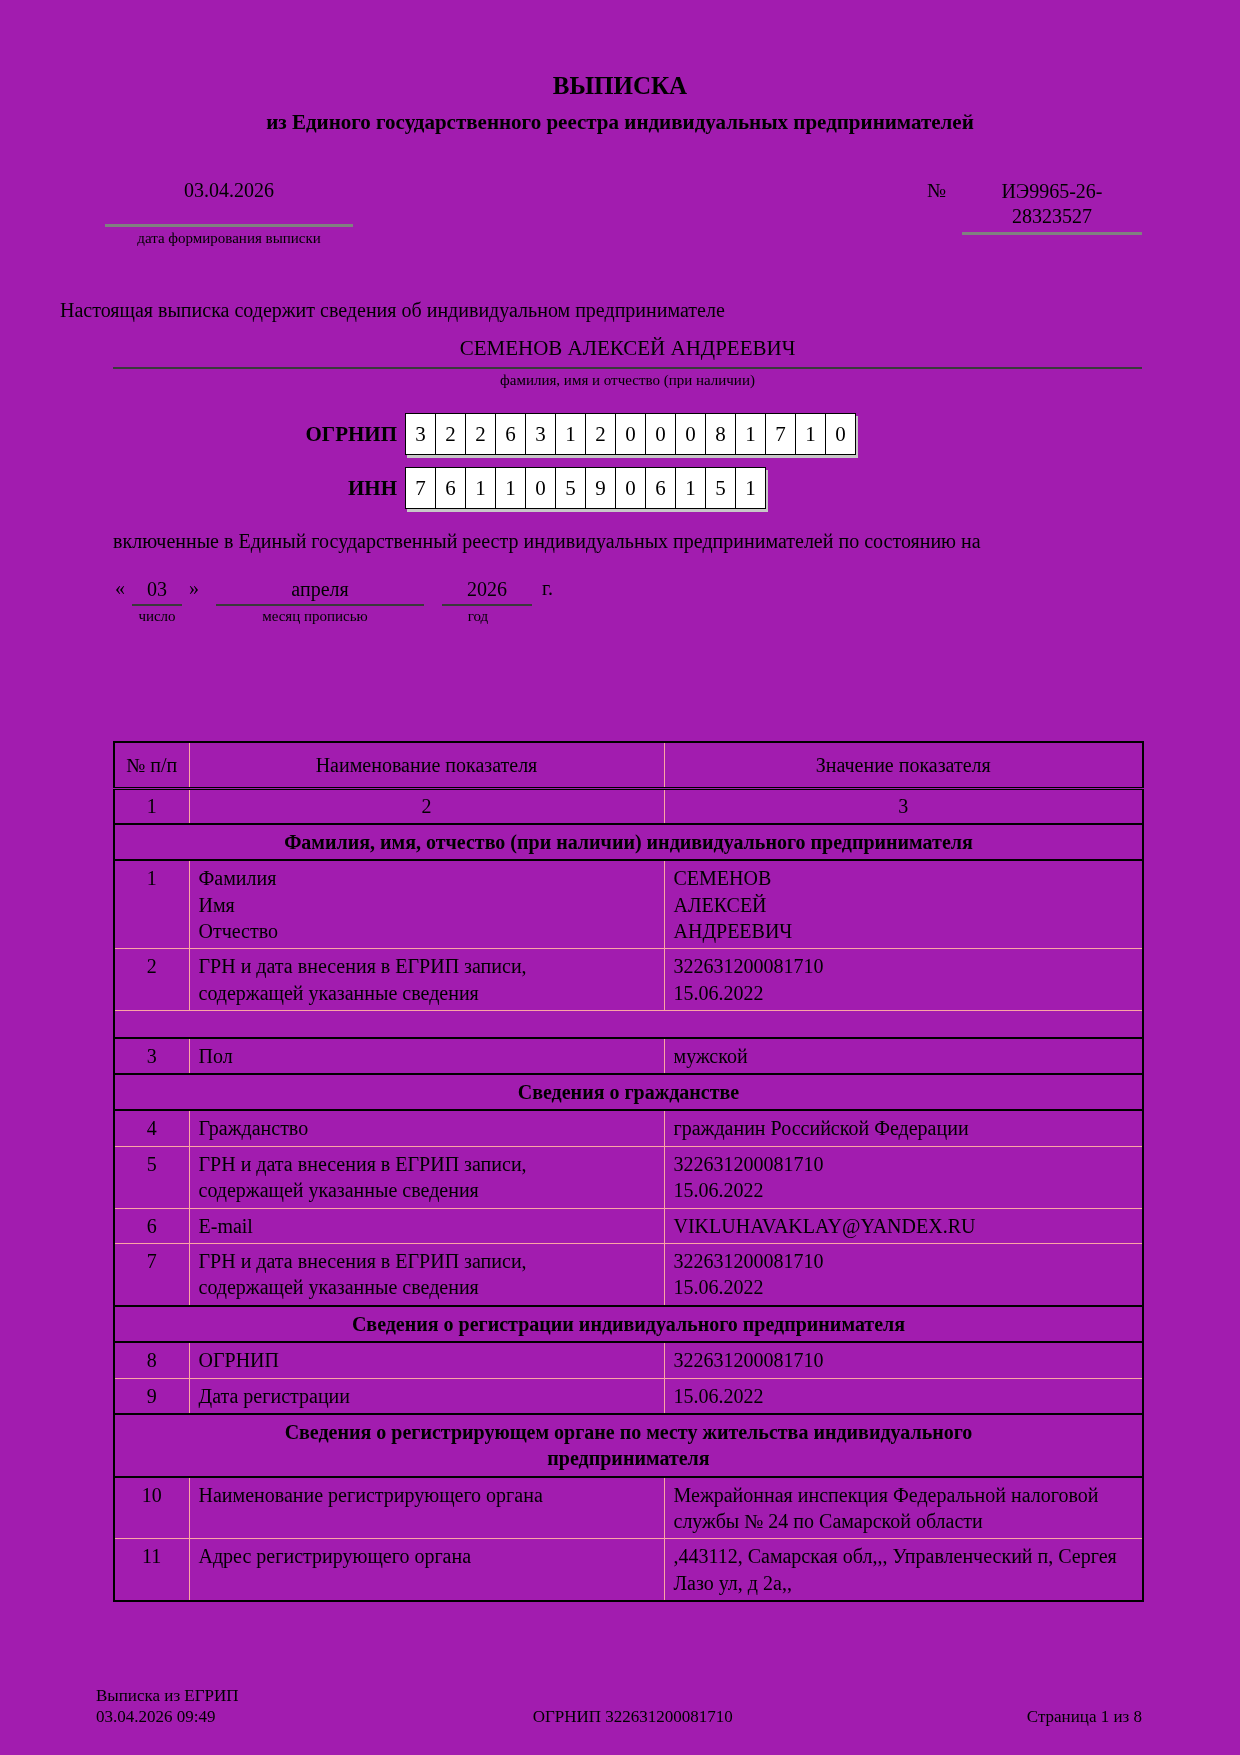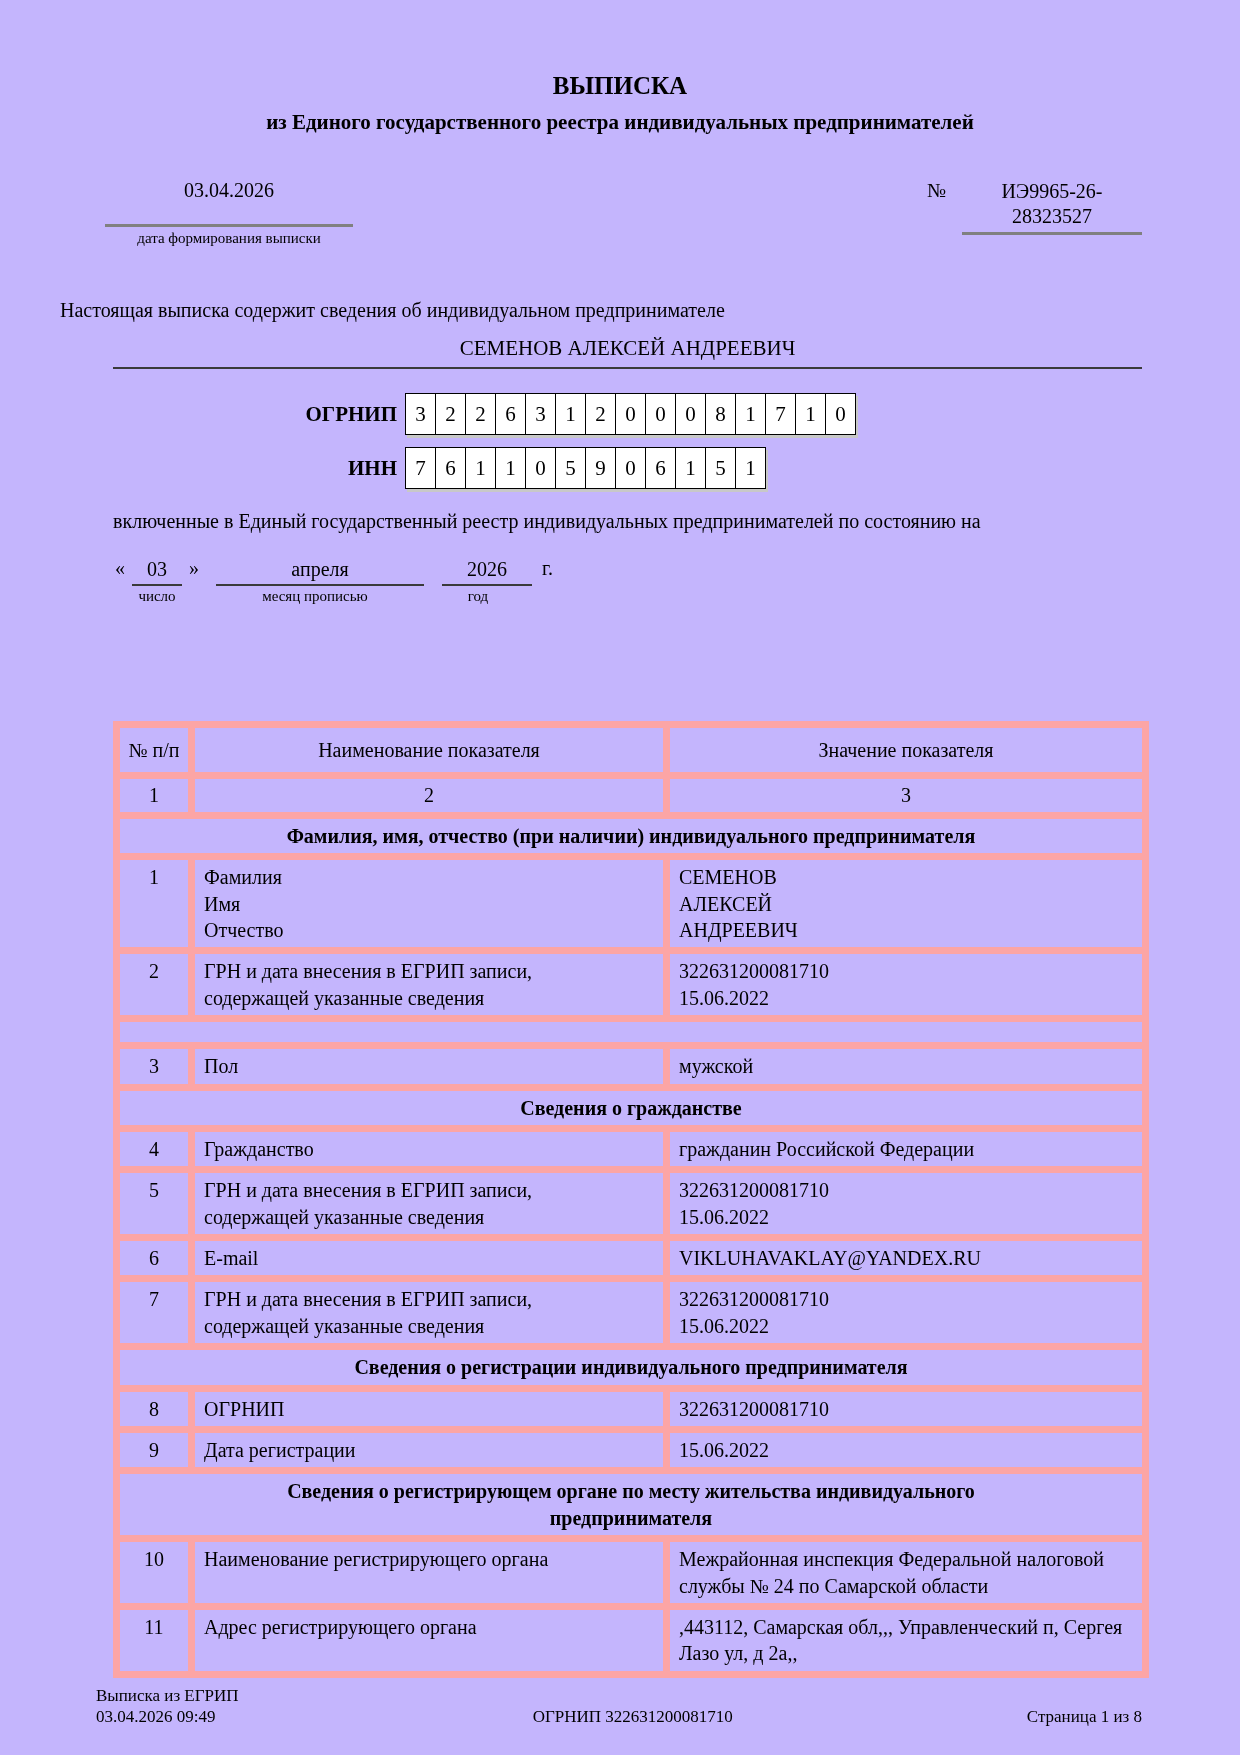--- a/index.html
+++ b/index.html
@@ -1,18 +1,18 @@
 <!DOCTYPE html>
 <html lang="ru"><head>
 <meta charset="utf-8">
 <style>
   html, body { margin: 0; padding: 0; background: #ffffff; }
   .page {
     width: 1240px; height: 1755px; position: relative;
-    background: #c4b5fd; color: #000;
+    background: #a21caf; color: #000;
     font-family: "Liberation Serif", "DejaVu Serif", serif;
     box-sizing: border-box; overflow: hidden;
   }
   .title { text-align: center; font-weight: bold; font-size: 25px; padding-top: 72px; }
   .subtitle { text-align: center; font-weight: bold; font-size: 21px; margin-top: 10px; }
 
   .meta-row { display: flex; justify-content: space-between; margin: 44px 98px 0 105px; }
   .meta-left { width: 248px; text-align: center; }
   .meta-date { font-size: 20px; text-align: center; }
   .meta-underline { border-top: 3px solid #808080; margin-top: 22px; }
@@ -50,21 +50,21 @@
   .dl-month { width: 208px; margin-left: 10px; }
   .dl-year { width: 90px; margin-left: 18px; }
   .dl-caption { font-size: 15px; margin-top: 2px; }
   .dl-suffix { margin-left: 10px; }
 
   .main-table {
     border-collapse: collapse; table-layout: fixed;
     margin: 116px 0 0 113px; width: 1029px; border: 2px solid #000;
   }
   .main-table th, .main-table td {
-    border: 7px solid #fca5a5; font-size: 20px; padding: 4px 9px;
+    border: 1px solid #fca5a5; font-size: 20px; padding: 4px 9px;
     vertical-align: top; line-height: 1.32; font-weight: normal;
     overflow: hidden; box-sizing: border-box;
   }
   .header-row th { text-align: center; padding: 9px 4px; border-bottom: 3px double #000; }
   .colnum-row td { text-align: center; padding: 3px; }
   .section-row td {
     font-weight: bold; text-align: center;
     border-top: 2px solid #000; border-bottom: 2px solid #000;
     padding: 4px 90px;
   }
@@ -102,20 +102,21 @@
         <div>28323527</div>
       </div>
     </div>
   </div>
 
   <p class="intro">Настоящая выписка содержит сведения об индивидуальном предпринимателе</p>
 
   <div class="name-block">
     <div class="entrepreneur-name">СЕМЕНОВ АЛЕКСЕЙ АНДРЕЕВИЧ</div>
     <div class="name-underline"></div>
+    <div class="name-caption">фамилия, имя и отчество (при наличии)</div>
   </div>
 
   <div class="digit-row first">
     <span class="digit-label">ОГРНИП</span>
     <div class="digit-boxes" id="ogrnip-boxes">
         <div class="digit-box">3</div>
         <div class="digit-box">2</div>
         <div class="digit-box">2</div>
         <div class="digit-box">6</div>
         <div class="digit-box">3</div>

